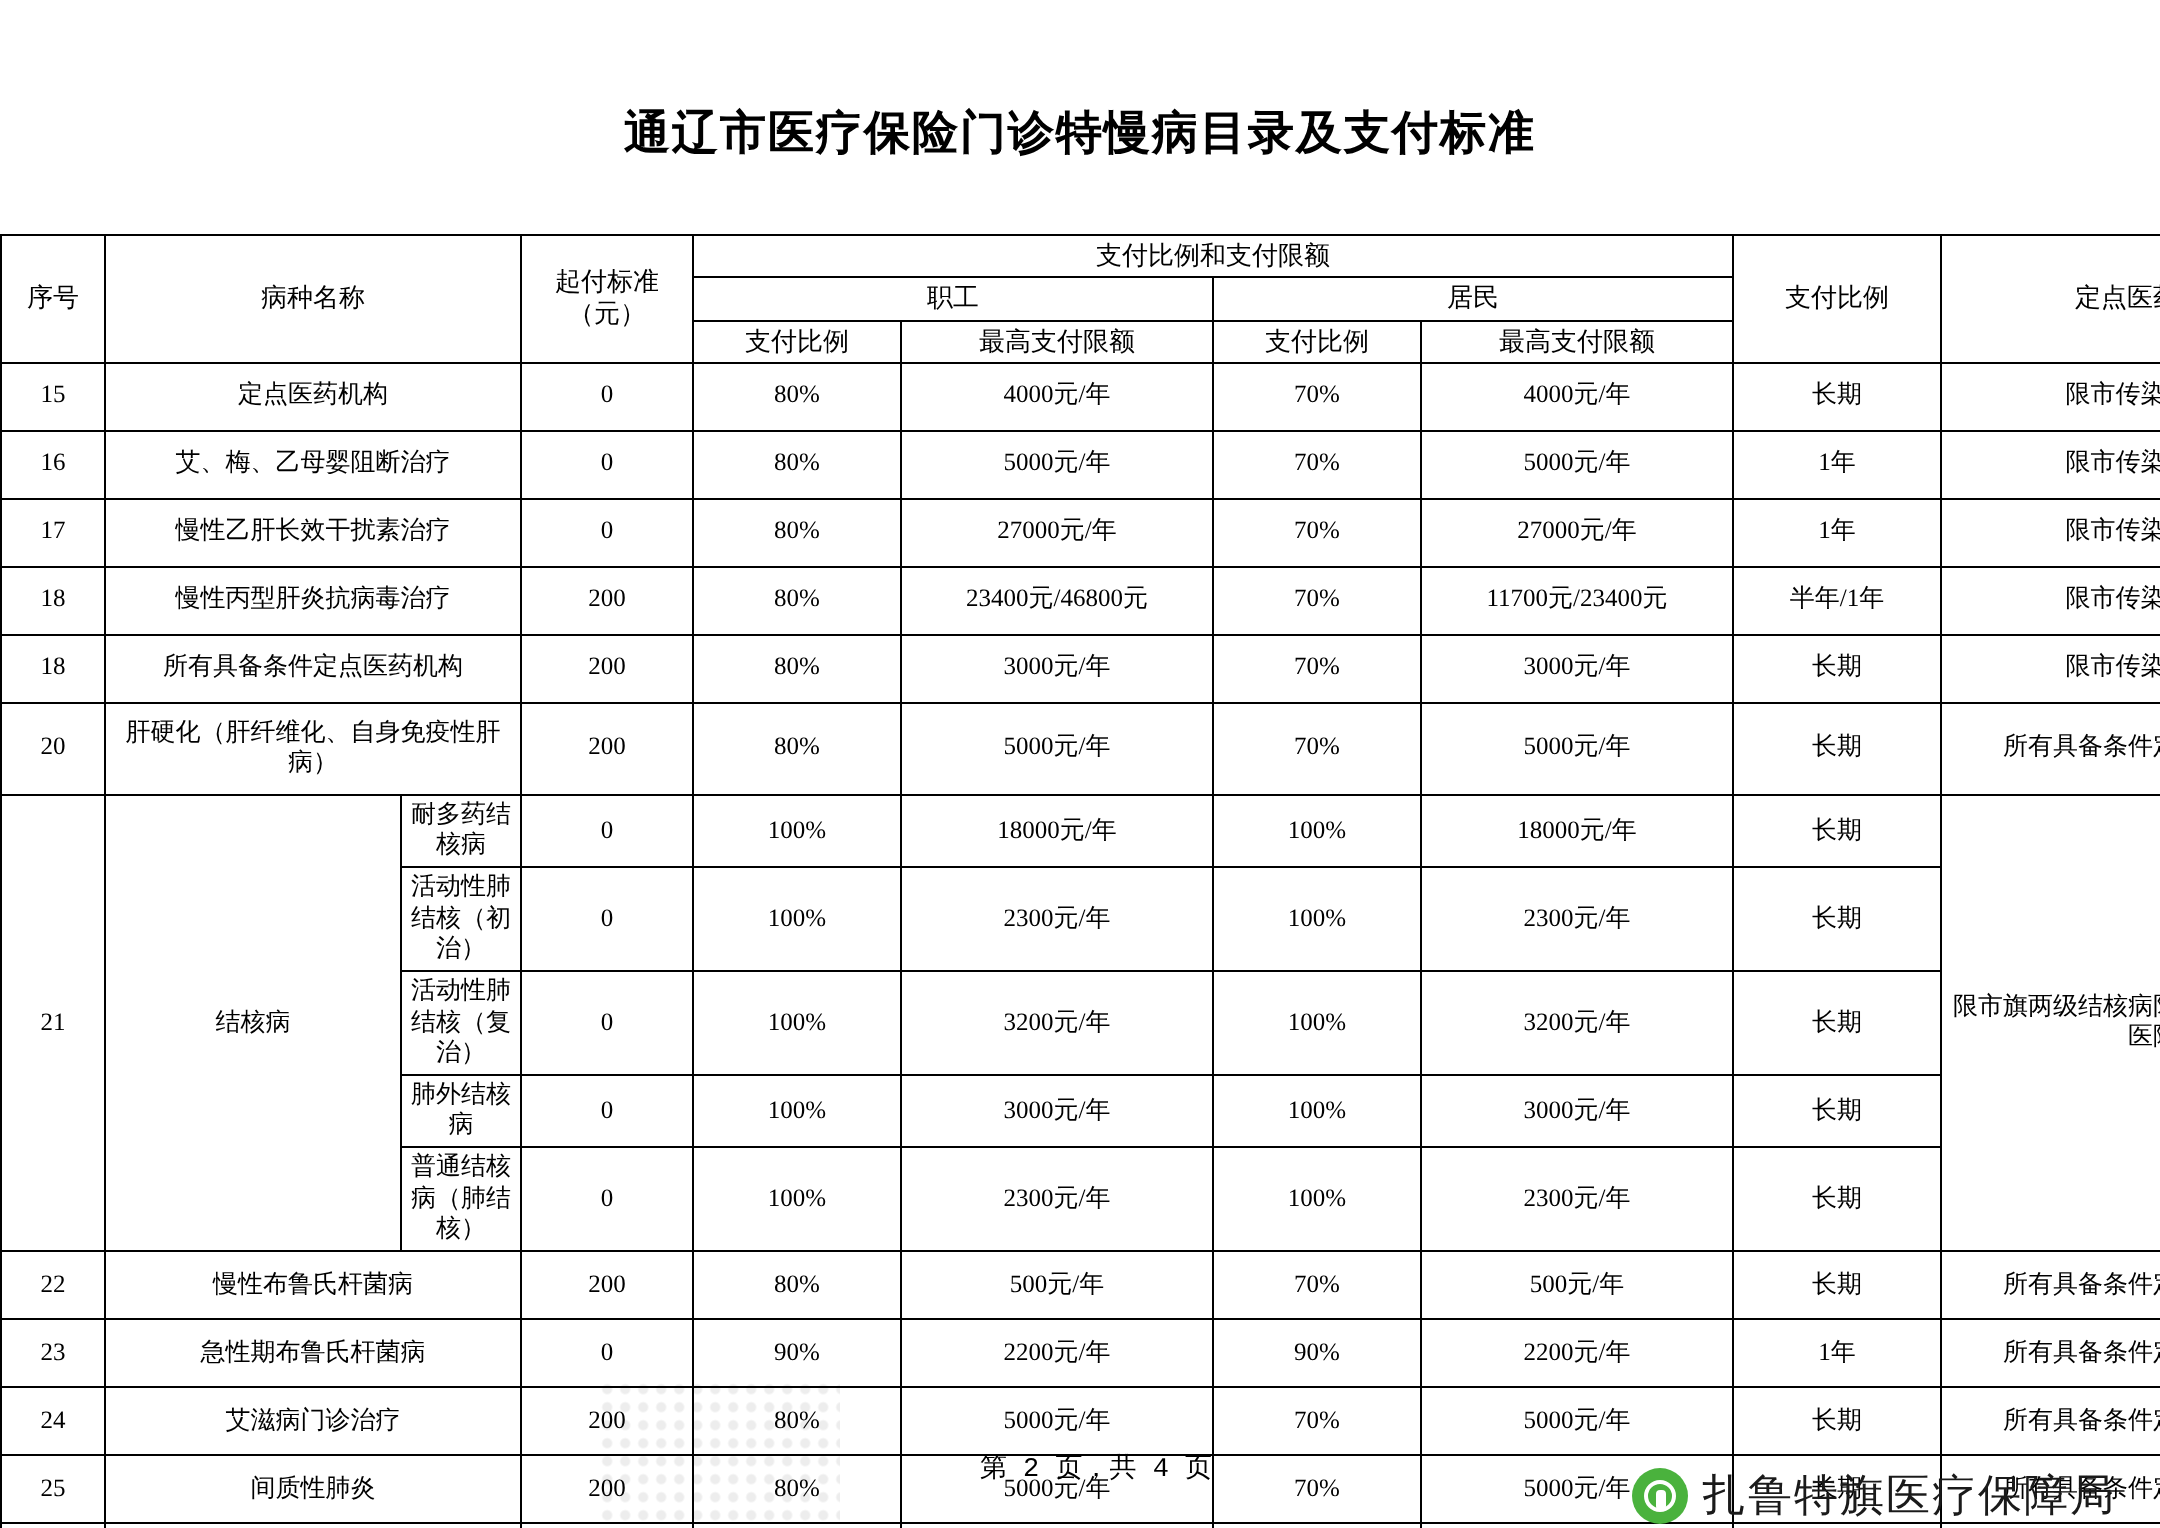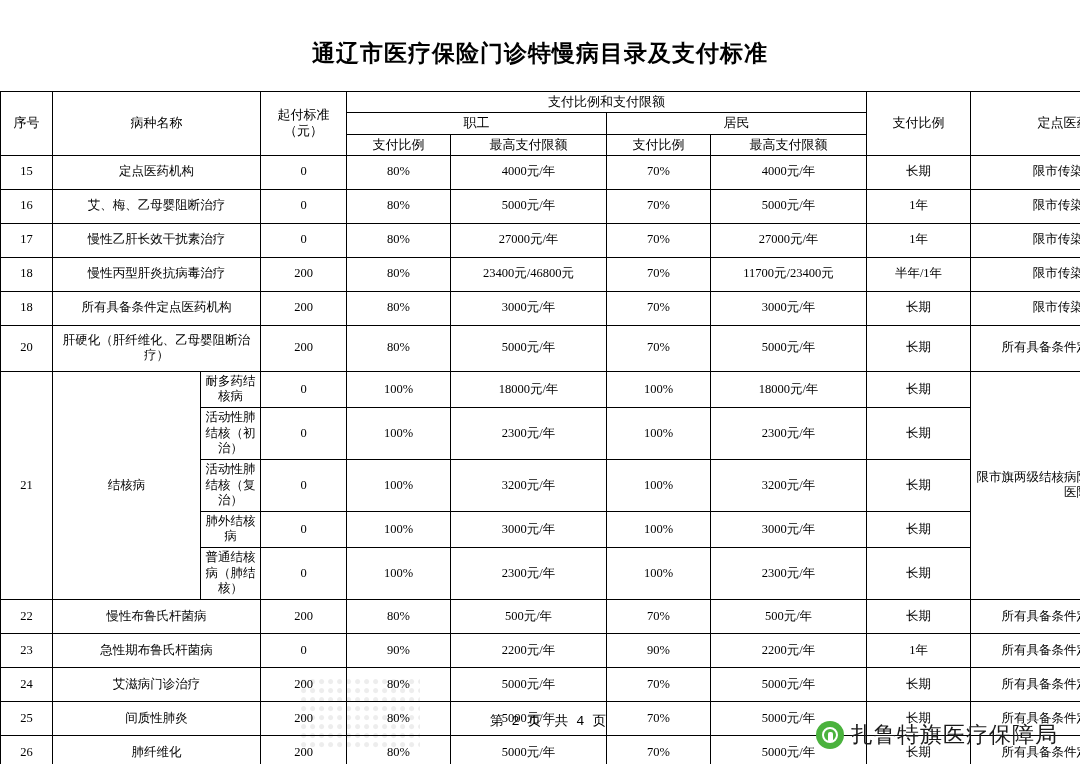--- a/index.html
+++ b/index.html
@@ -19,21 +19,21 @@
     width: 1080px;
     height: 764px;
     position: relative;
     box-sizing: border-box;
   }
   .doc-title {
     text-align: center;
     font-size: 23px;
     font-weight: bold;
     letter-spacing: 1px;
-    margin: 4px;
+    margin: 17px;
     padding-top: 34px;
     padding-bottom: 18px;
     font-family: "Liberation Serif", "DejaVu Serif", serif;
   }
   table.main {
     border-collapse: collapse;
     width: 1026px;
     margin: 0 auto;
     table-layout: fixed;
   }
@@ -235,21 +235,21 @@
         <td class="ratio">80%</td>
         <td class="cap">3000元/年</td>
         <td class="ratio">70%</td>
         <td class="cap">3000元/年</td>
         <td class="period">长期</td>
         <td class="inst">限市传染病医院</td>
       </tr>
 
       <tr style="height:46px;">
         <td class="seq">20</td>
-        <td class="name two-line" colspan="2">肝硬化（肝纤维化、乙母婴阻断治疗）</td>
+        <td class="name two-line" colspan="2">肝硬化（肝纤维化、自身免疫性肝病）</td>
         <td class="deduct">200</td>
         <td class="ratio">80%</td>
         <td class="cap">5000元/年</td>
         <td class="ratio">70%</td>
         <td class="cap">5000元/年</td>
         <td class="period">长期</td>
         <td class="inst">所有具备条件定点医药机构</td>
       </tr>
 
       <tr class="row-tall">

